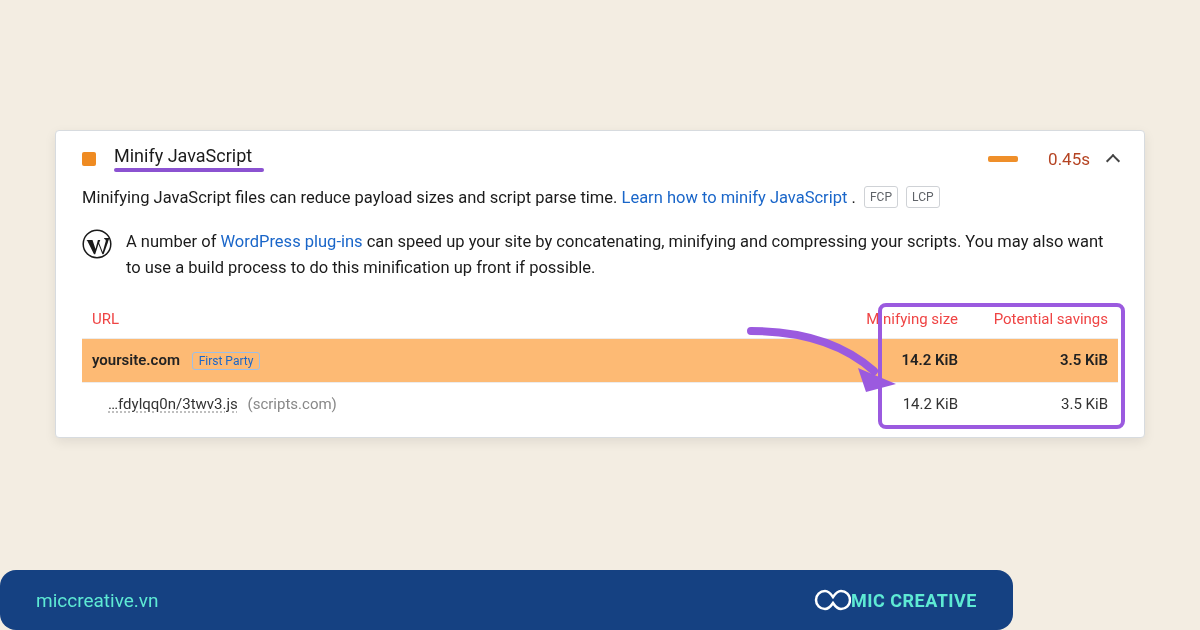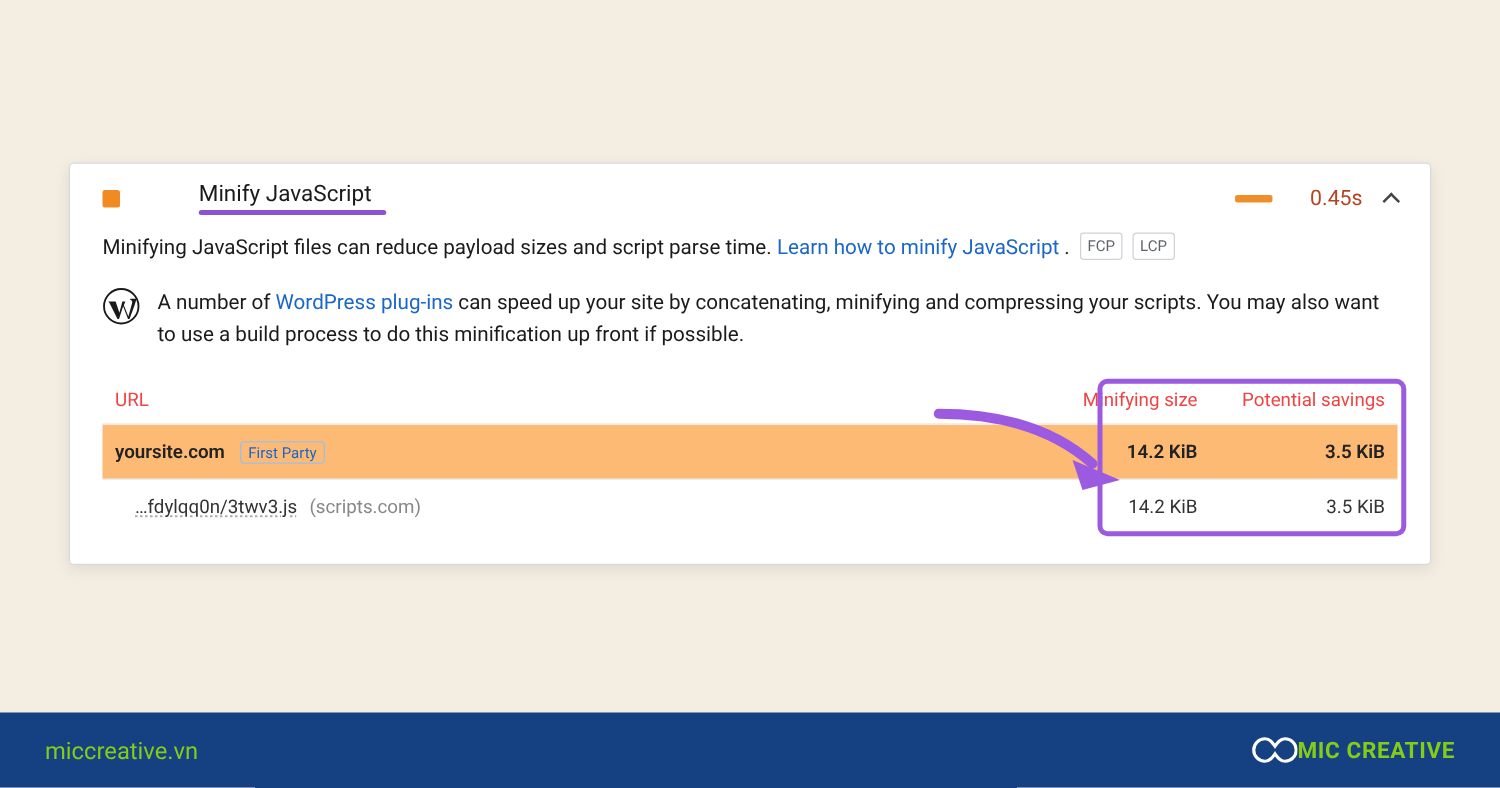--- a/index.html
+++ b/index.html
@@ -16,31 +16,30 @@
     border-radius: 4px;
     box-shadow: 0 4px 12px rgba(0,0,0,0.08);
   }
 
   .audit-header {
     display: flex;
     align-items: center;
     padding: 14px 26px 10px 26px;
     font-size: 18px;
     color: #1a1a1a;
-    gap: 45px;
   }
   .sq { width: 14px; height: 14px; background: #ef8b22; margin-right: 18px; border-radius: 2px; }
   .title-wrap { display: inline-block; }
   .title-underline { height: 4px; background: #8b52d1; margin-top: 2px; border-radius: 2px; width: 150px; }
   .hdr-right { margin-left: auto; display: flex; align-items: center; }
   .bar-mini { width: 30px; height: 6px; background: #ef8f2a; margin-right: 30px; border-radius: 2px; }
   .timing { color: #b54423; font-size: 17px; margin-right: 18px; }
   .chevron-up { width: 10px; height: 10px; border-left: 2px solid #444; border-top: 2px solid #444; transform: rotate(45deg); margin-top: 4px; }
 
-  .body { padding: 4px 26px 25px 26px; }
+  .body { padding: 4px 26px 12px 26px; }
   .description { font-size: 16.5px; color: #1b1b1b; line-height: 1.5; margin-bottom: 18px; }
   .link { color: #1a66c9; }
   .tag { display: inline-block; font-size: 12px; color: #5f6368; border: 1px solid #cfd2d6; border-radius: 3px; padding: 1px 5px; margin-left: 4px; vertical-align: 2px; }
 
   .wp-row { display: flex; align-items: flex-start; font-size: 16.5px; color: #1b1b1b; line-height: 1.6; margin-bottom: 18px; }
   .wp-icon { flex: 0 0 30px; margin-right: 14px; }
   .wp-icon svg { width: 30px; height: 30px; }
   .wp-text { flex: 1; }
 
   .tbl { width: 100%; font-size: 15px; color: #333; }
@@ -68,28 +67,29 @@
   .arrow {
     position: absolute;
     top: 195px;
     left: 690px;
     pointer-events: none;
   }
 
   .footer {
     position: absolute;
     left: 0; bottom: 0;
-    width: 1200px;
+    width: 1013px;
     height: 60px;
     background: #154182;
-    color: #84cc16;
+    color: #5eead4;
     display: flex;
     align-items: center;
     padding: 0 36px;
     font-size: 19px;
+    border-radius: 16px;
   }
   .footer-right { margin-left: auto; display: flex; align-items: center; font-weight: 700; font-size: 18px; letter-spacing: 0.5px; }
   .logo-ico svg { width: 40px; height: 26px; display:block; }
 </style>
 </head>
 <body>
 
 <div class="card">
 
   <div class="audit-header">

